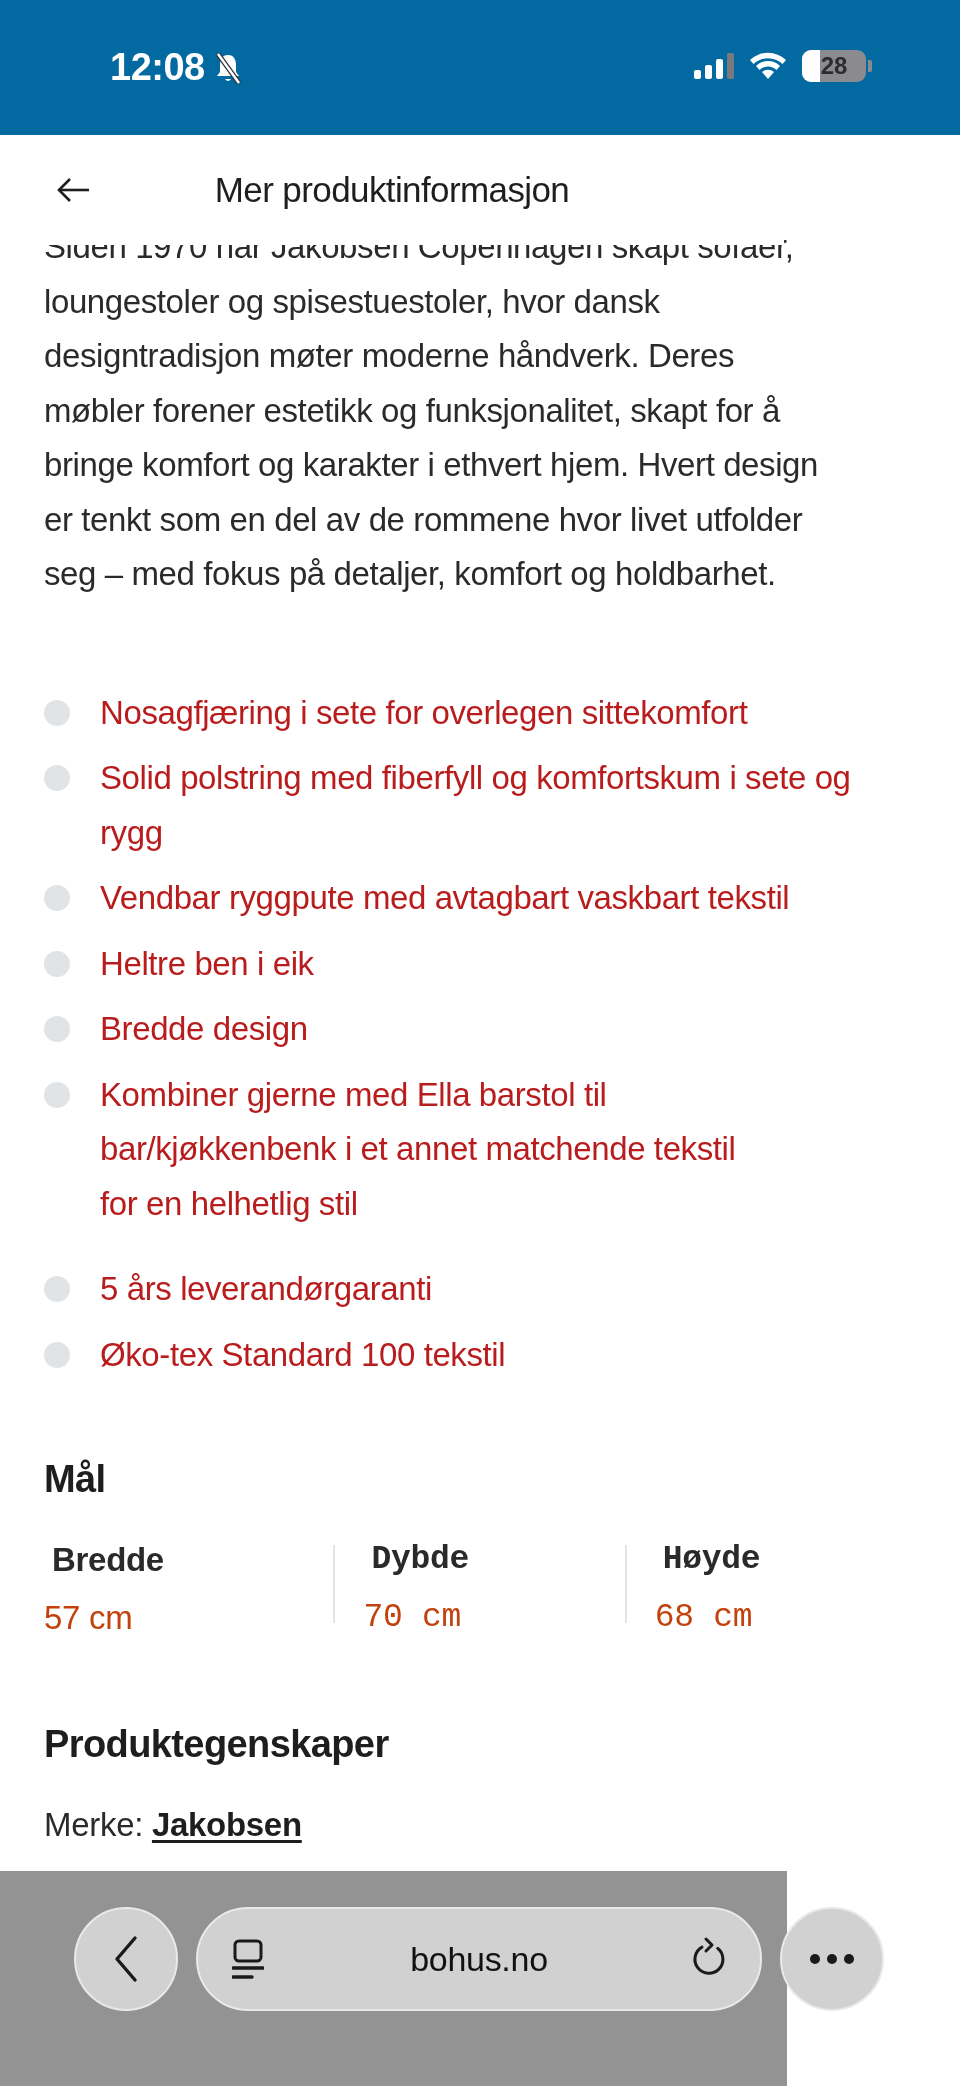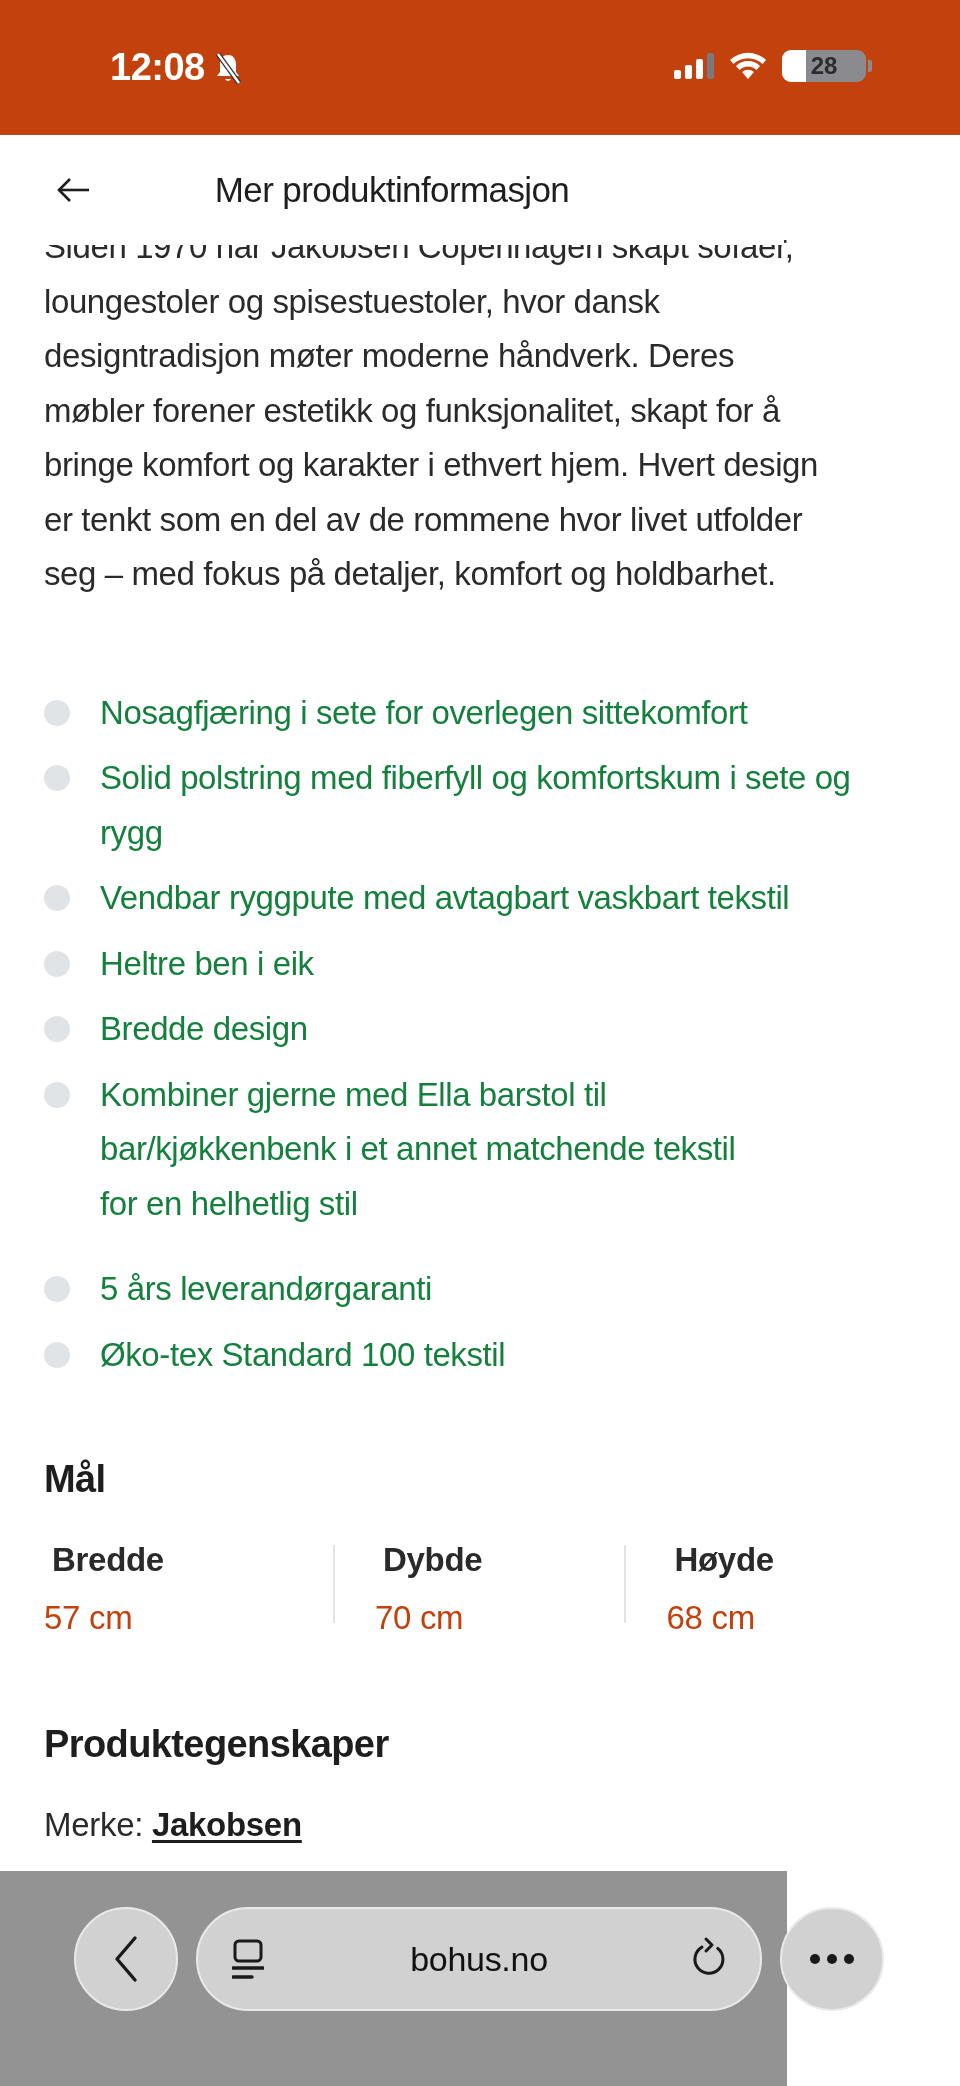--- a/index.html
+++ b/index.html
@@ -2,34 +2,34 @@
 <html><head>
   <meta charset="utf-8">
   <style>
     * { box-sizing: border-box; margin: 0; padding: 0; }
     html, body { width: 960px; height: 2086px; overflow: hidden; background: #ffffff; }
     body { font-family: "Liberation Sans", sans-serif; color: #1f1f1f; position: relative; }
 
     
     .status-bar {
       position: absolute; top: 0; left: 0; width: 960px; height: 135px;
-      background: #c2410c; color: #fff;
+      background: #0369a1; color: #fff;
     }
     .status-time {
       position: absolute; left: 110px; top: 46px; font-size: 38px; font-weight: bold;
       letter-spacing: -0.5px; display: flex; align-items: center; gap: 8px;
     }
     .bell-icon { width: 30px; height: 34px; }
     .status-right { position: absolute; right: 88px; top: 50px; display: flex; align-items: center; gap: 14px; }
     .signal-icon { display: flex; align-items: flex-end; gap: 4px; height: 26px; }
     .signal-icon span { width: 7px; background: #fff; border-radius: 2px; display: block; }
     .signal-icon span.dim { background: #7a7a7e; }
     .wifi-icon { width: 40px; height: 30px; }
     .battery {
-      position: relative; width: 84px; height: 32px; border-radius: 9px; background: #8b8b8f;
+      position: relative; width: 64px; height: 32px; border-radius: 9px; background: #8b8b8f;
       overflow: hidden; display: flex; align-items: center; justify-content: center;
     }
     .battery-fill { position: absolute; left: 0; top: 0; bottom: 0; width: 28%; background: #ffffff; }
     .battery-text { position: relative; color: #2c2c2e; font-weight: bold; font-size: 24px; }
     .battery-cap { width: 4px; height: 12px; background: #8b8b8f; border-radius: 0 2px 2px 0; margin-left: -11px; }
 
     
     .page-header {
       position: absolute; top: 135px; left: 0; width: 784px; height: 110px; background: #fff;
       display: flex; align-items: center; justify-content: center; z-index: 2;
@@ -41,34 +41,34 @@
     .content { position: absolute; top: 220px; left: 44px; width: 872px; }
     .intro {
       font-size: 33px; line-height: 54.5px; color: #2a2a2a; letter-spacing: -0.4px;
       font-weight: 300;
     }
     .intro-line { display: block; white-space: nowrap; }
 
     .features { list-style: none; margin-top: 84px; }
     .feature {
       position: relative; padding-left: 56px; font-size: 33px; line-height: 54.5px;
-      color: #15803d; letter-spacing: -0.4px; margin-bottom: 11px;
+      color: #b91c1c; letter-spacing: -0.4px; margin-bottom: 11px;
     }
     .feature.gap-after { margin-bottom: 31px; }
     .bullet {
       position: absolute; left: 0; top: 14px; width: 26px; height: 26px; border-radius: 50%;
       background: #e1e4e6;
     }
 
     .section-title {
       font-size: 38px; color: #1e1e1e; letter-spacing: -0.6px; margin-top: 76px;
     }
     .dimensions { display: flex; margin-top: 36px; }
     .dim-col { width: 308px; padding-left: 0; position: relative; }
-    .dim-col + .dim-col { padding-left: 42px; }
+    .dim-col + .dim-col { padding-left: 30px; font-family: Liberation Mono, monospace; }
     .dim-col + .dim-col::before {
       content: ""; position: absolute; left: 0; top: 8px; height: 78px; width: 2px; background: #e3e3e3;
     }
     .dim-label { font-size: 33px; font-weight: bold; color: #2a2a2a; letter-spacing: -0.3px; line-height: 46px; margin-left: 8px; }
     .dim-value { font-size: 33px; color: #c2410c; margin-top: 12px; letter-spacing: -0.3px; line-height: 46px; }
 
     .props-title { margin-top: 82px; }
     .brand-row { margin-top: 40px; font-size: 33px; color: #2a2a2a; letter-spacing: -0.3px; }
     .brand-link { color: #1e1e1e; font-weight: bold; text-decoration: underline; text-underline-offset: 4px; cursor: pointer; }
 

